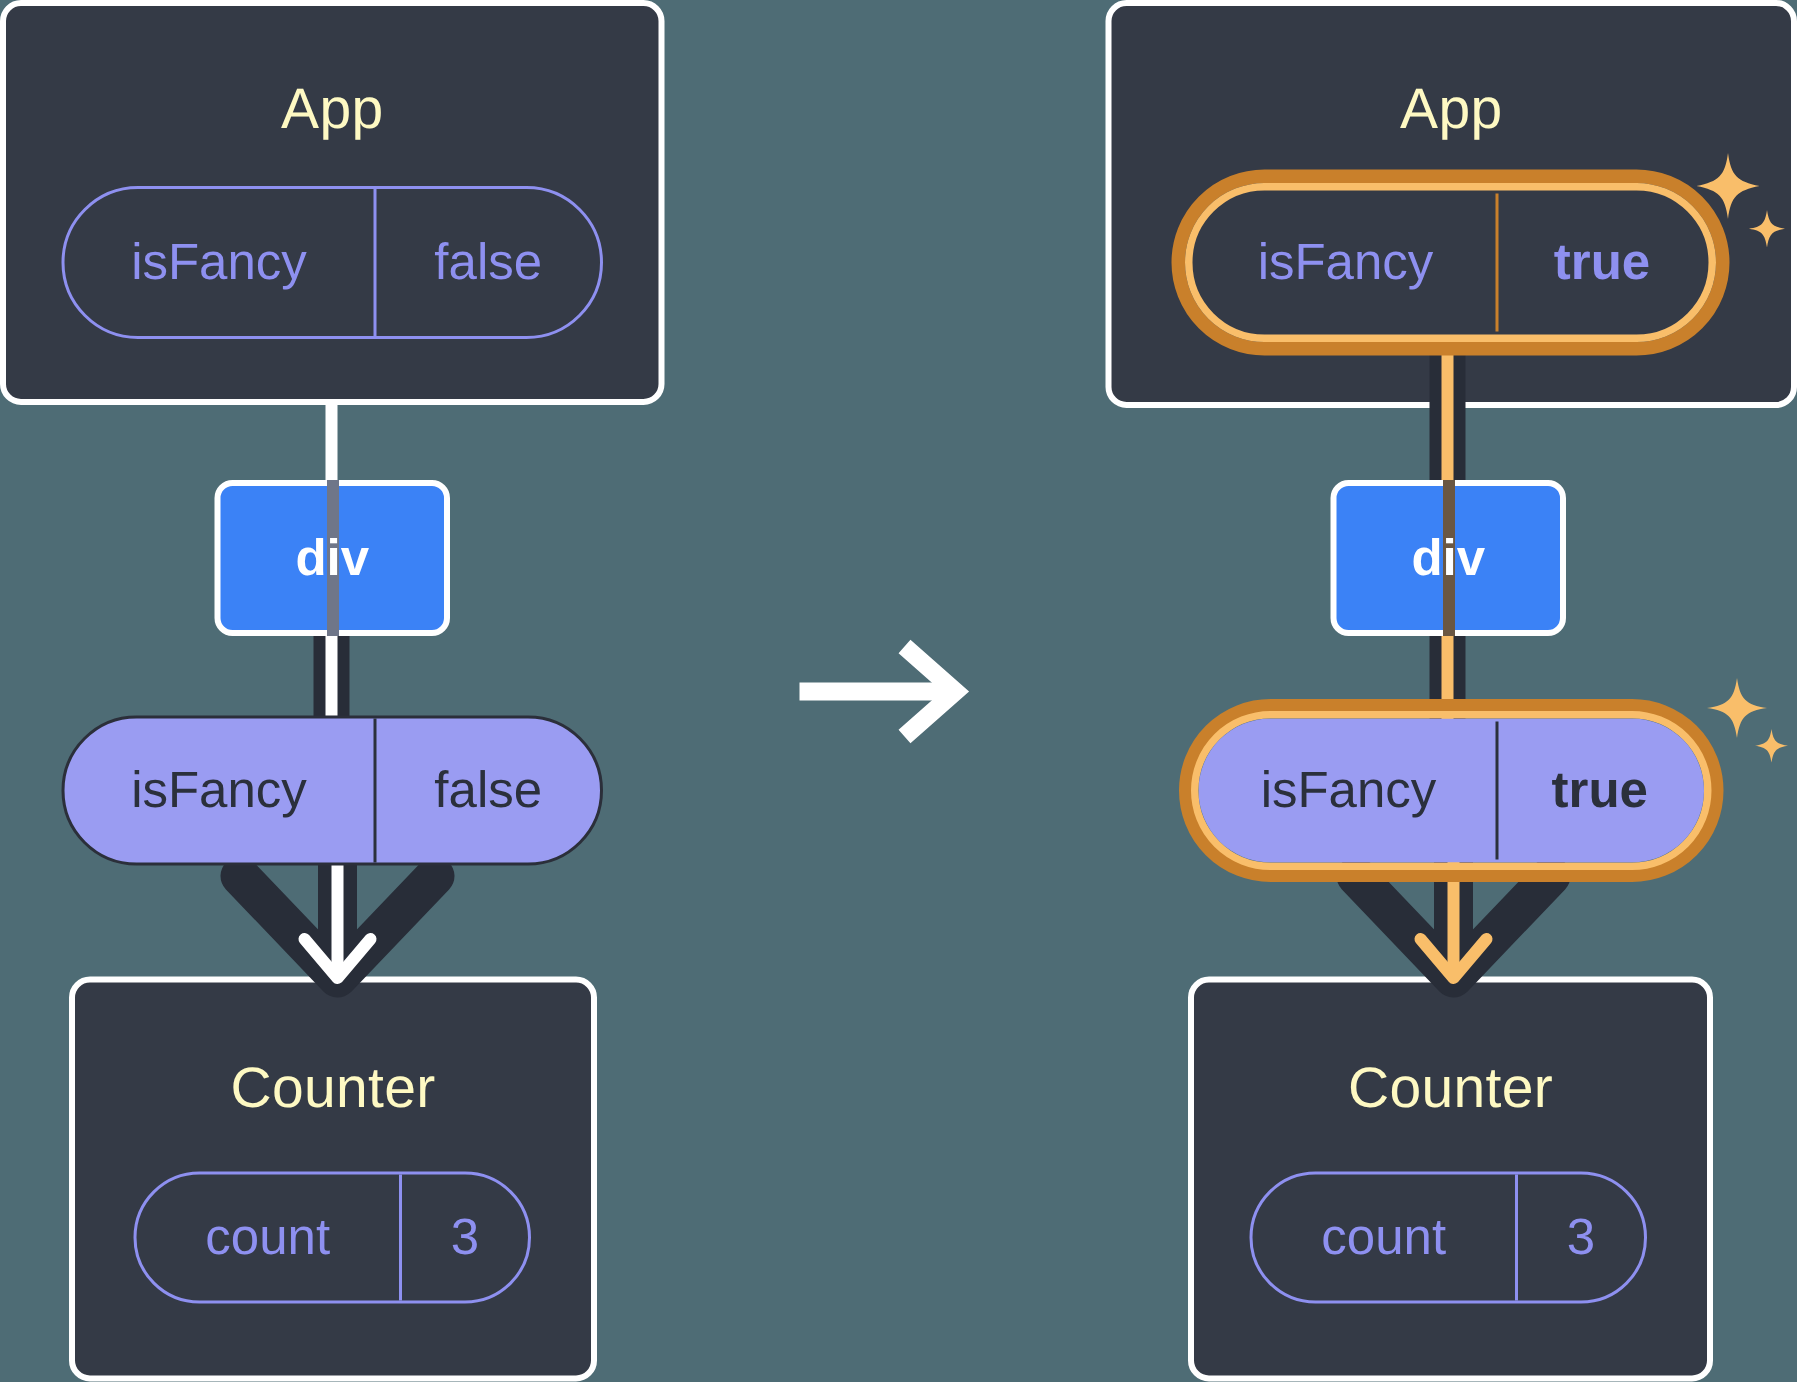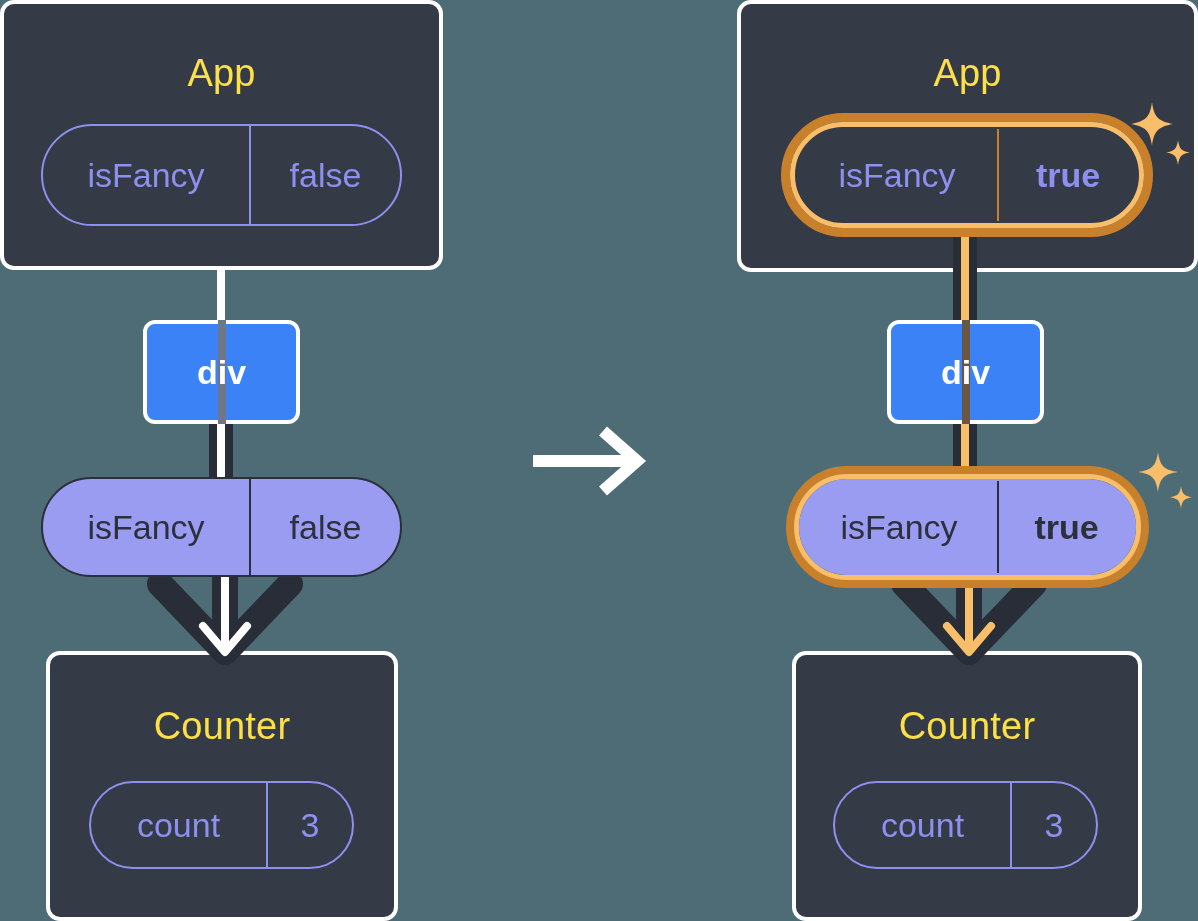--- a/index.html
+++ b/index.html
@@ -18,21 +18,21 @@
     background:#343A46;
     border:4px solid #FFFFFF;
     border-radius:14px;
     box-sizing:border-box;
     z-index:3;
   }
   .box-title{
     position:absolute;
     left:0;right:0;
     text-align:center;
-    color:#fde047;
+    color:#fef9c3;
     font-size:38px;
     font-weight:400;
     letter-spacing:.2px;
     white-space:nowrap;
   }
 
   
   .divbox{
     position:absolute;
     background:#3b82f6;

